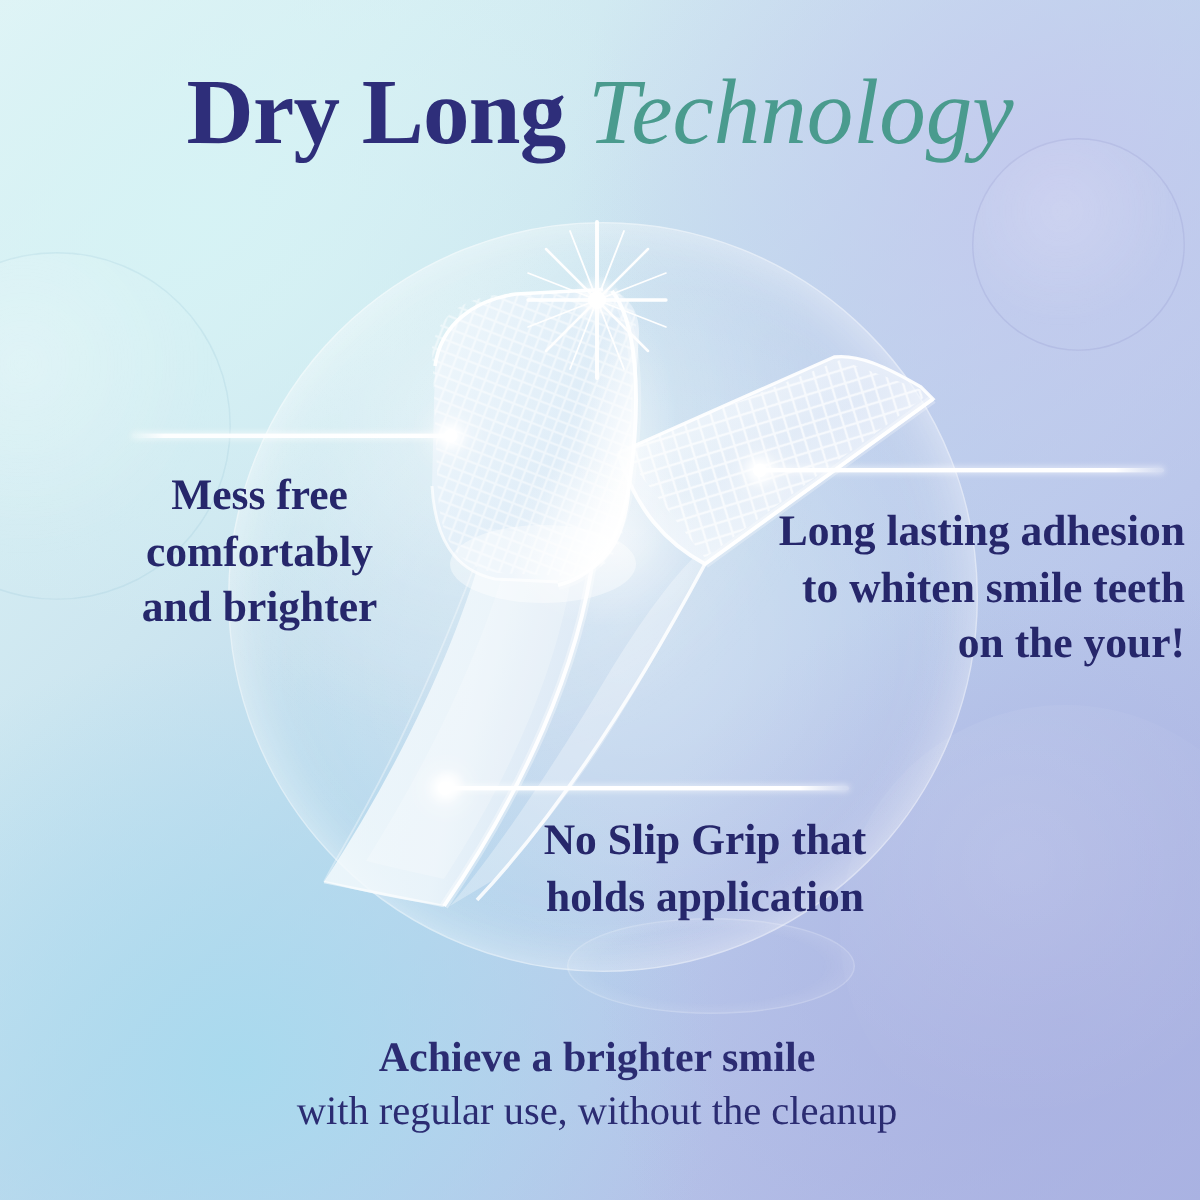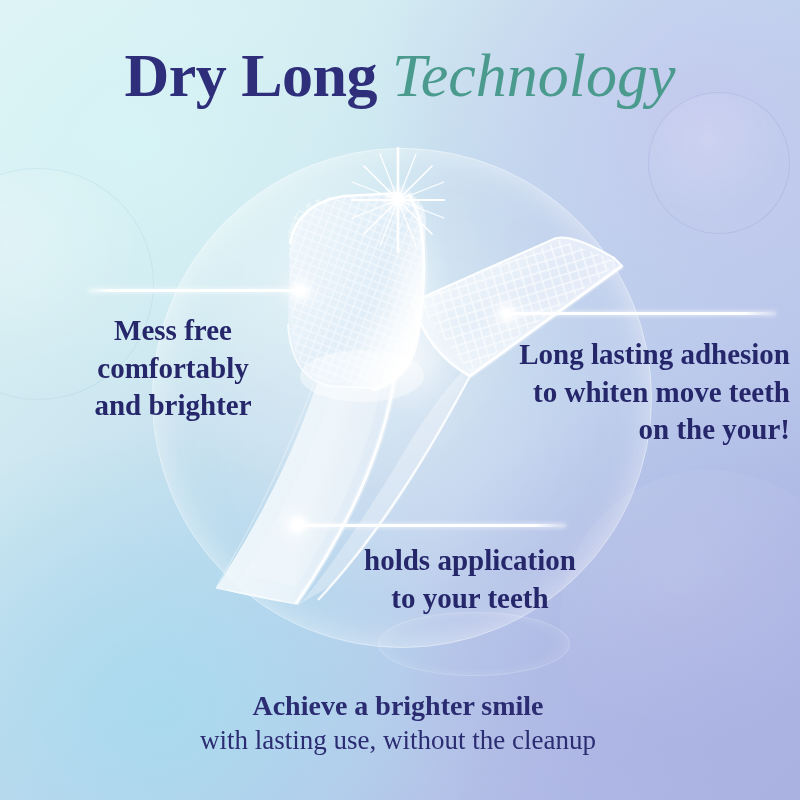--- a/index.html
+++ b/index.html
@@ -393,27 +393,27 @@
   <div class="leader-dot" id="dot-bottom"></div>
 
   <div class="callout" id="callout-left" style="color: rgb(38, 39, 107);">
     <div>Mess free</div>
     <div>comfortably</div>
     <div>and brighter</div>
   </div>
 
   <div class="callout" id="callout-right" style="color: rgb(38, 39, 107);">
     <div>Long lasting adhesion</div>
-    <div>to whiten move teeth</div>
+    <div>to whiten smile teeth</div>
     <div>on the your!</div>
   </div>
 
   <div class="callout" id="callout-bottom" style="color: rgb(38, 39, 107);">
+    <div>No Slip Grip that</div>
     <div>holds application</div>
-    <div>to your teeth</div>
   </div>
 
   <div class="tagline" style="color: rgb(43, 44, 114);">
     <span class="l1">Achieve a brighter smile</span>
-    <span class="l2">with lasting use, without the cleanup</span>
+    <span class="l2">with regular use, without the cleanup</span>
   </div>
 
 </div>
 
 </body></html>

